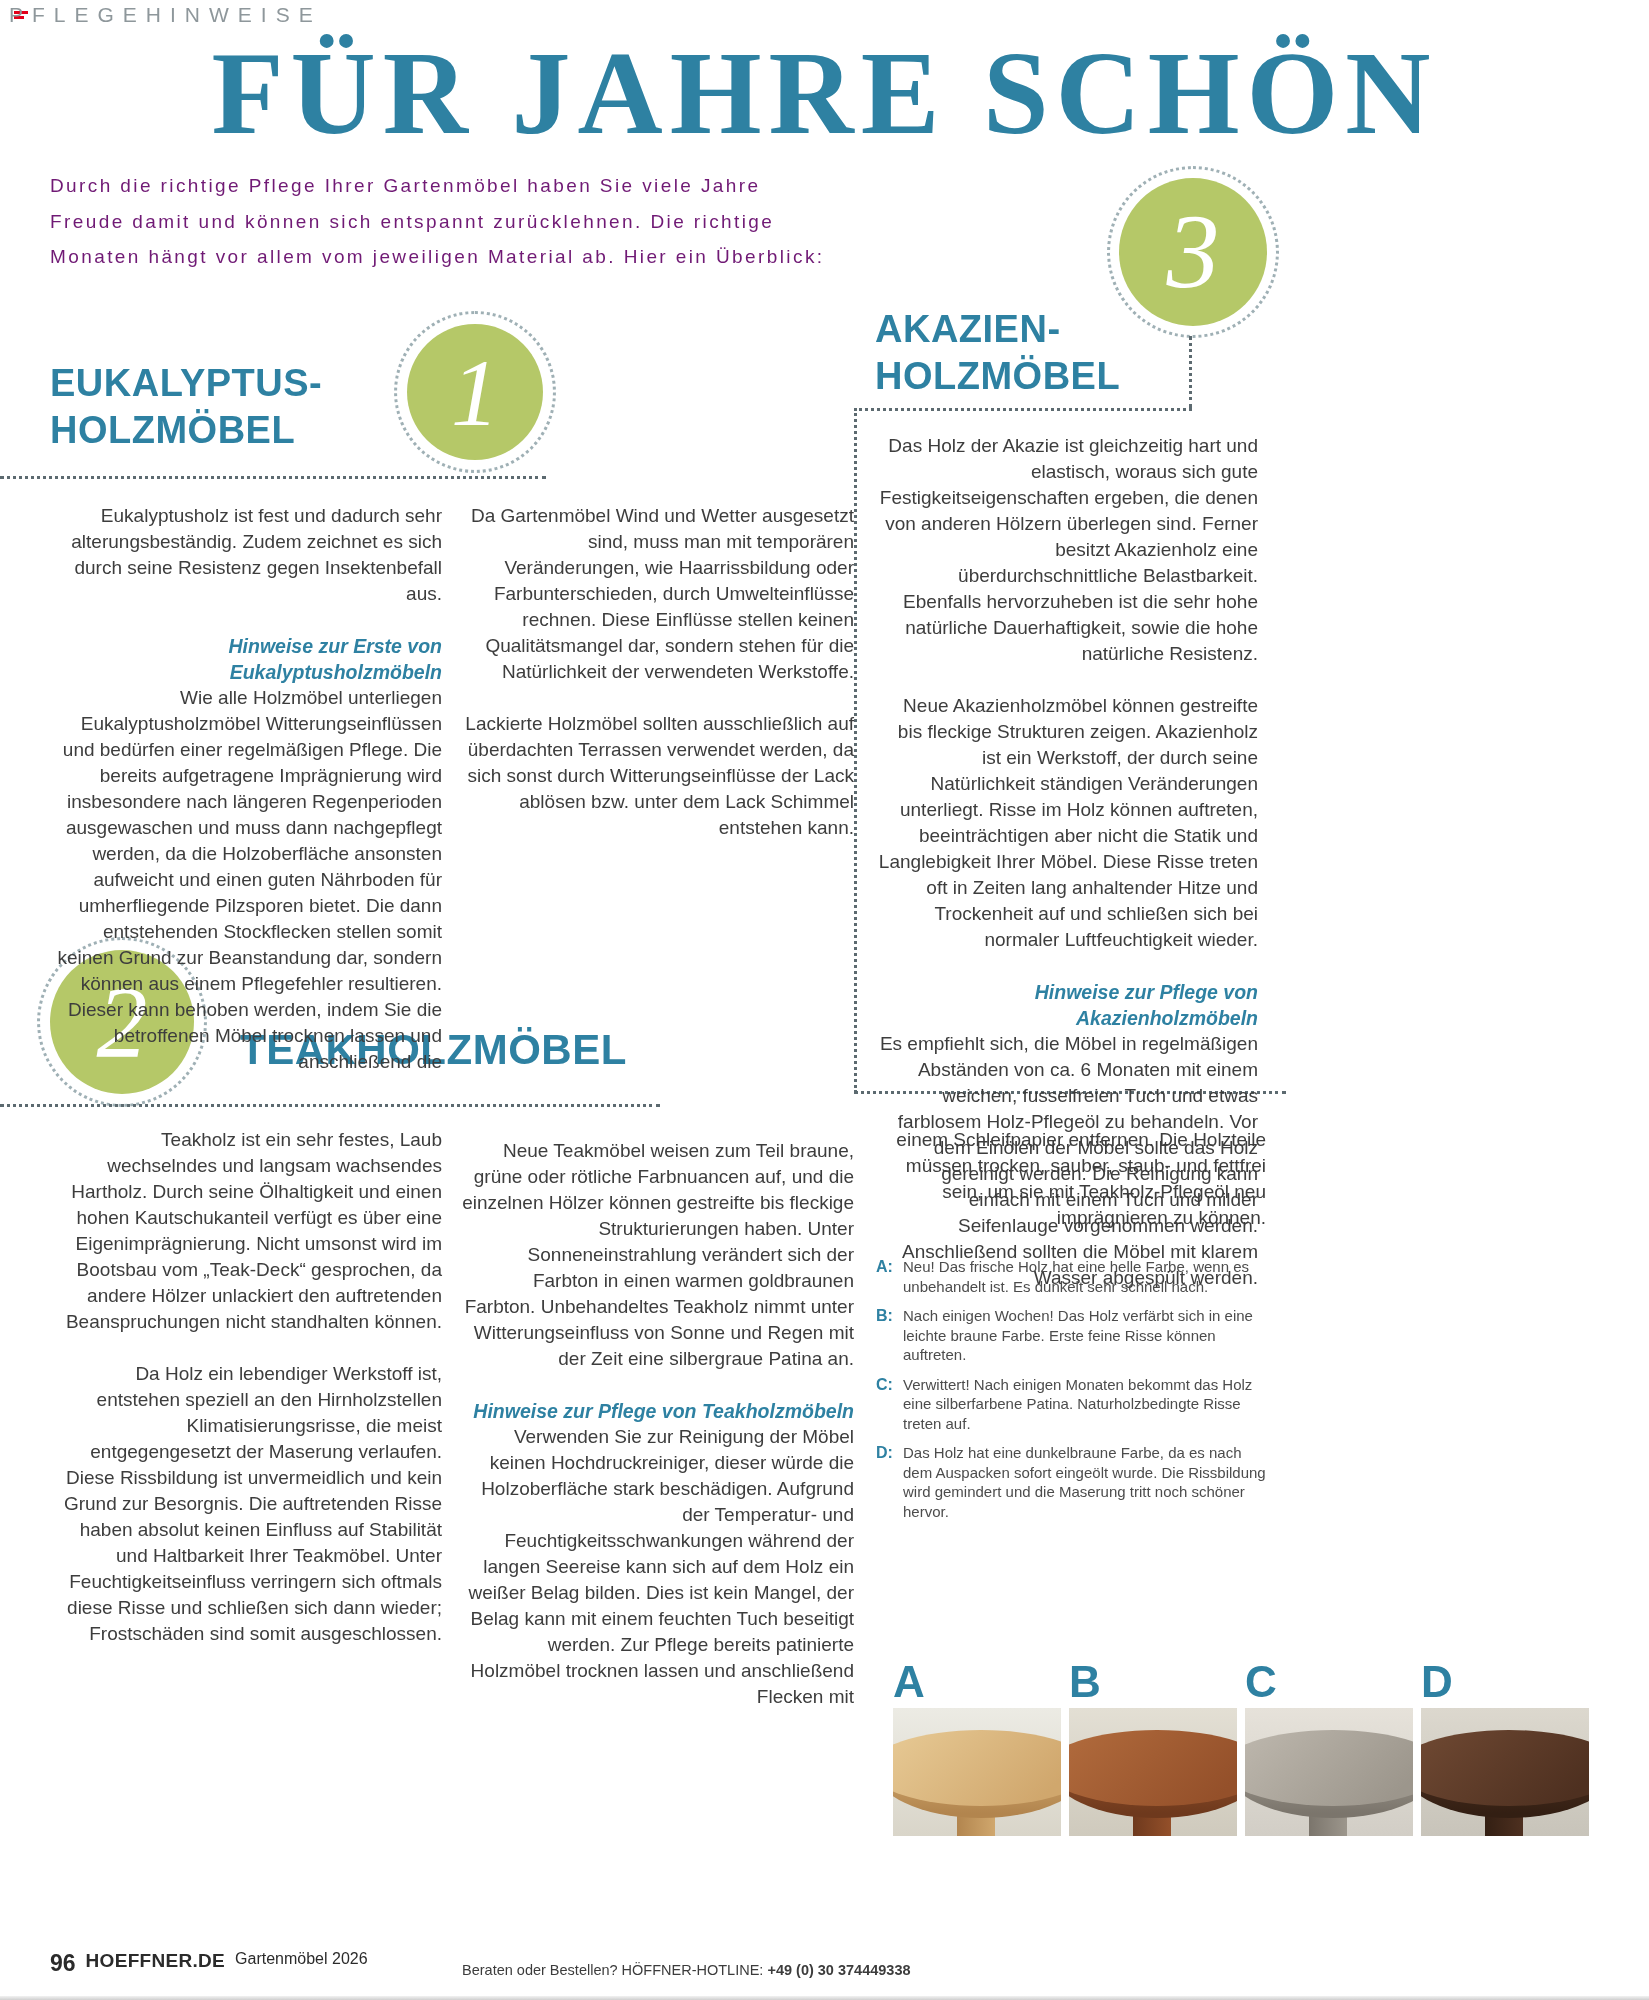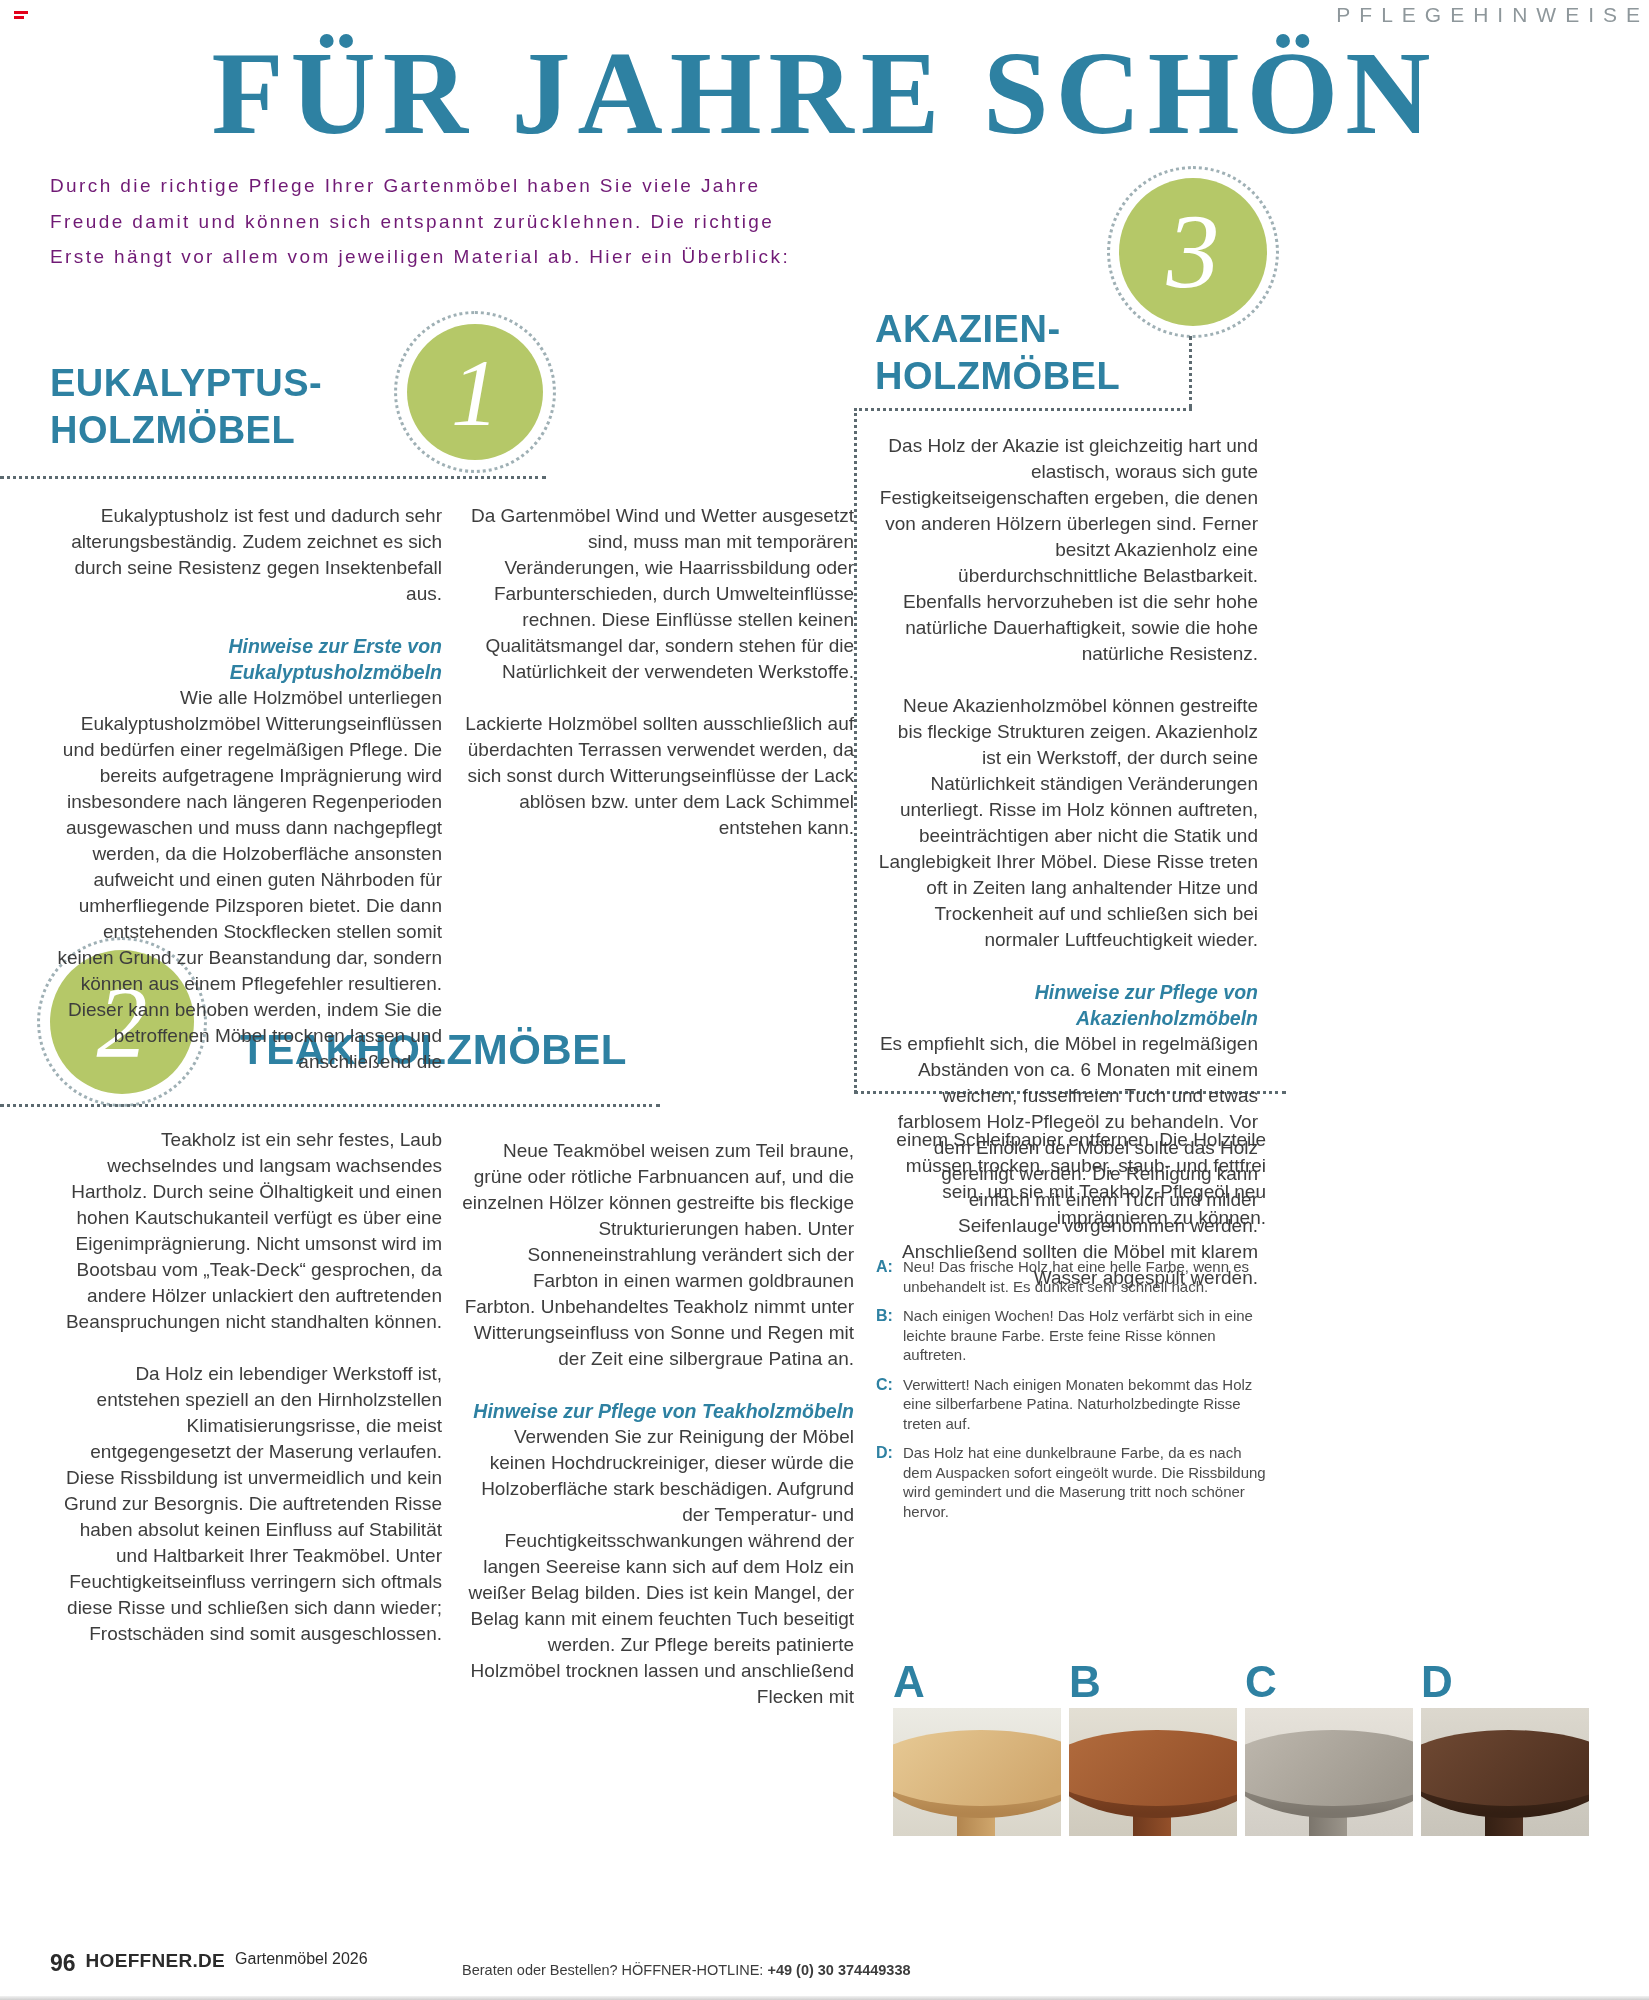--- a/index.html
+++ b/index.html
@@ -10,21 +10,21 @@
     background:#ffffff; overflow:hidden;
   }
 
   
   .corner-mark { position:absolute; left:14px; top:11px; width:14px; }
   .corner-mark i { display:block; height:3px; background:#e2001a; margin-bottom:2px; }
   .corner-mark i:last-child { width:10px; }
 
   
   .eyebrow {
-    position:absolute; top:3px; left:0; right:0; text-align:right;
+    position:absolute; top:3px; left:0; right:0; text-align:left;
     font-size:21px; letter-spacing:9px; padding-left:9px; color:#8e979b; font-weight:400;
   }
   .title {
     position:absolute; top:32px; left:0; right:0; text-align:center;
     font-family:"Liberation Serif","DejaVu Serif",serif; font-weight:bold;
     font-size:118px; line-height:1.05; letter-spacing:7px; color:#2e81a2;
   }
   .intro {
     position:absolute; left:50px; top:168px;
     font-size:19px; line-height:35.5px; letter-spacing:2.4px; color:#701a75;
@@ -128,21 +128,21 @@
       <i></i>
       <i></i>
     </div>
 
   <div class="eyebrow">PFLEGEHINWEISE</div>
   <h1 class="title">FÜR JAHRE SCHÖN</h1>
 
   <div class="intro">
     <div>Durch die richtige Pflege Ihrer Gartenmöbel haben Sie viele Jahre</div>
     <div>Freude damit und können sich entspannt zurücklehnen. Die richtige</div>
-    <div>Erste hängt vor allem vom jeweiligen Material ab. Hier ein Überblick:</div>
+    <div>Monaten hängt vor allem vom jeweiligen Material ab. Hier ein Überblick:</div>
   </div>
 
   <div class="badge" id="badge-1">
     <div class="badge-inner">1</div>
   </div>
   <div class="badge" id="badge-2">
     <div class="badge-inner">2</div>
   </div>
   <div class="badge" id="badge-3">
     <div class="badge-inner">3</div>

